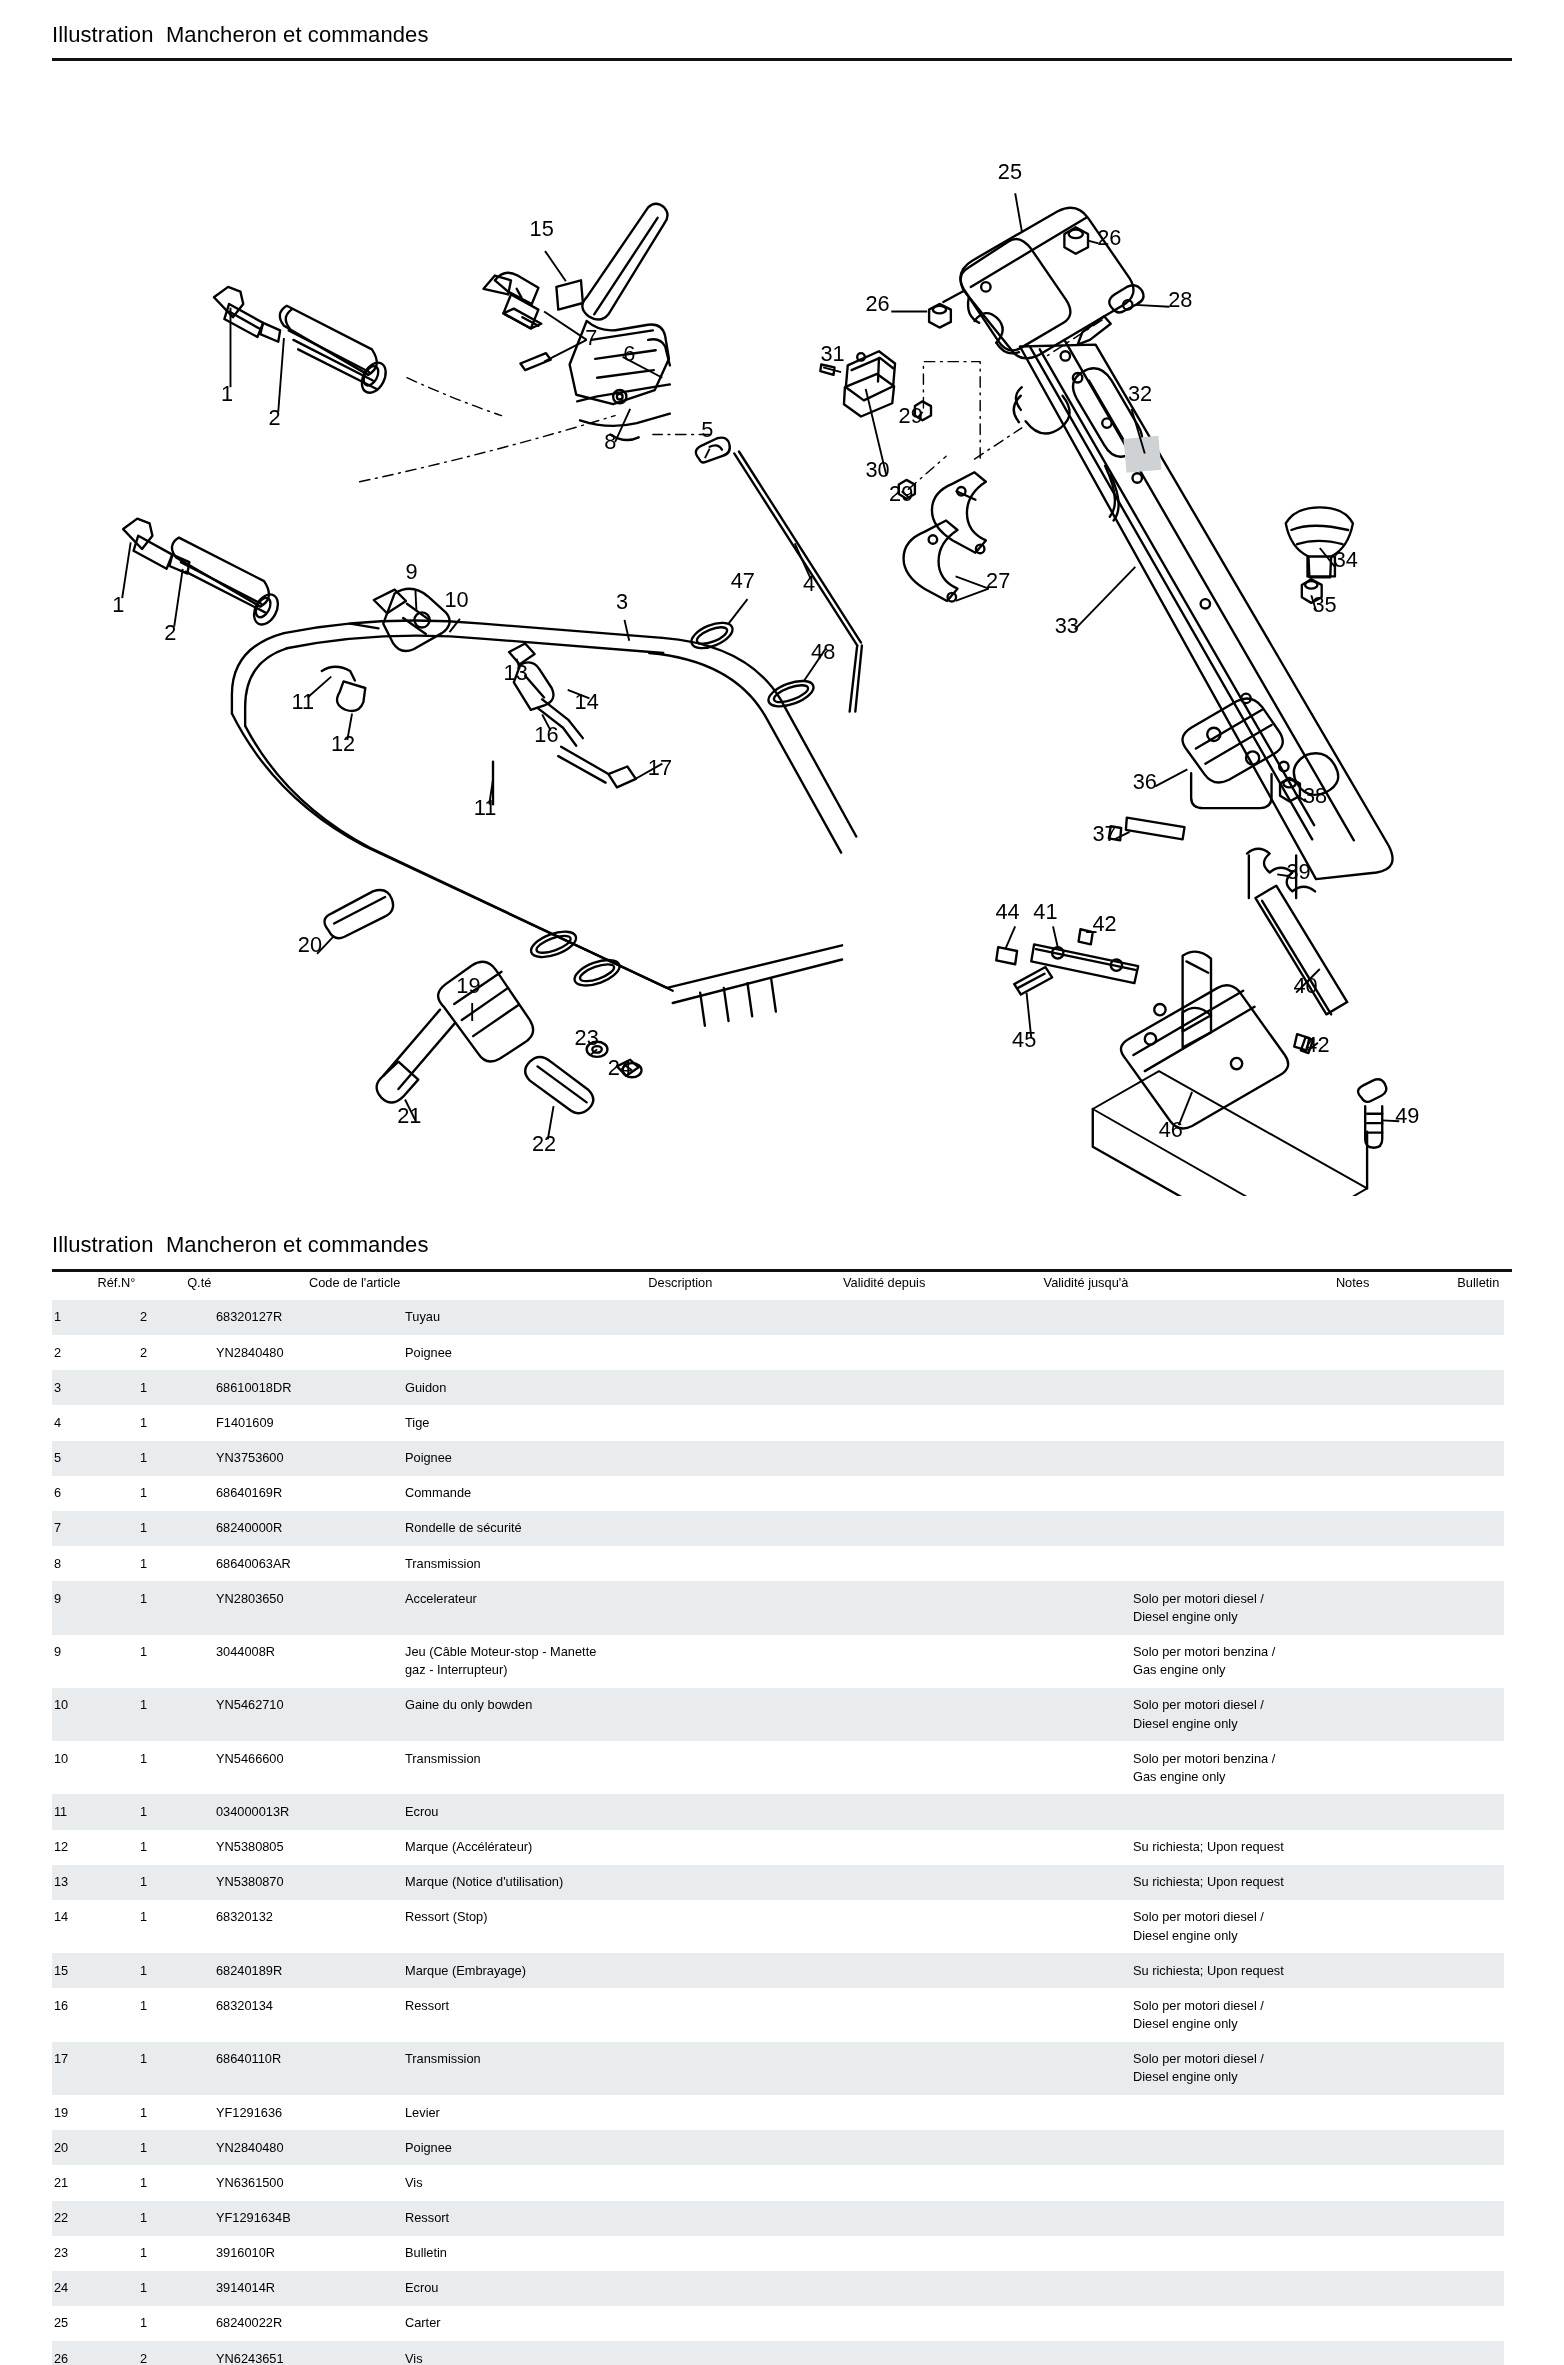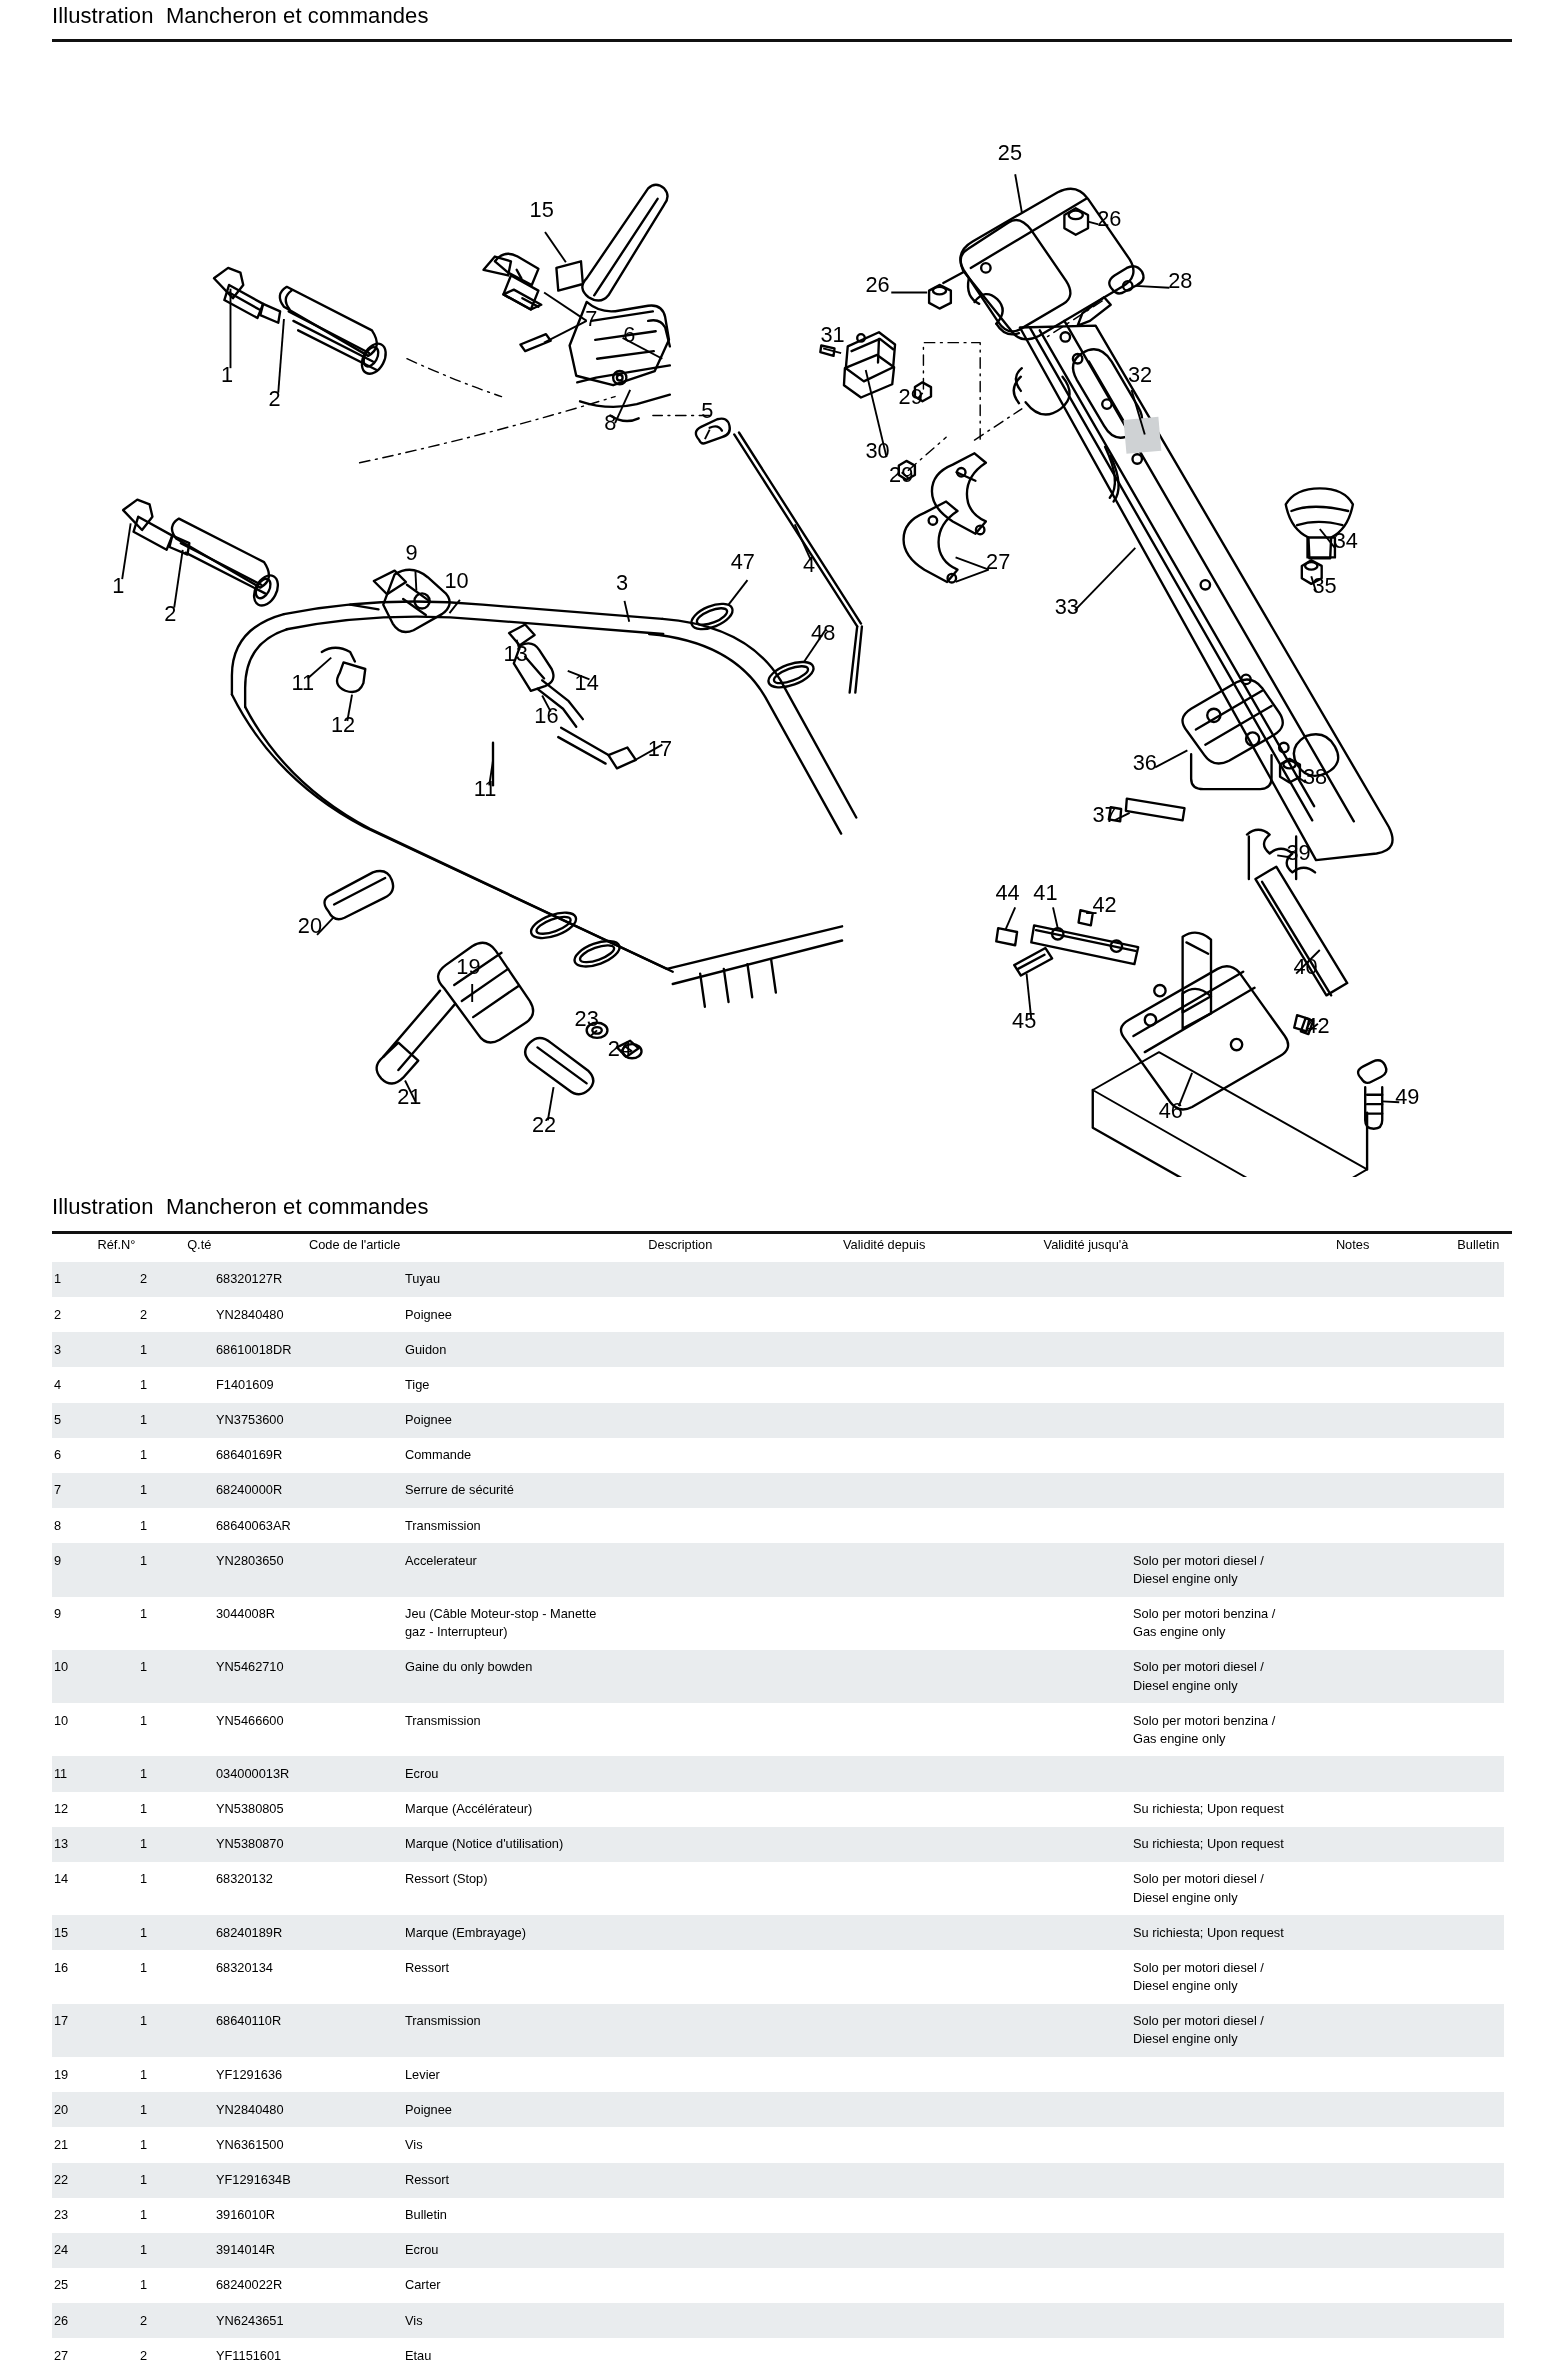--- a/index.html
+++ b/index.html
@@ -7,21 +7,21 @@
     margin: 0; padding: 0;
     background: #ffffff;
     font-family: "Liberation Sans", sans-serif;
   }
   body { width: 1564px; }
 
   .page { width: 1564px; padding: 0 0 19px 0; }
 
   
   .section-head {
-    padding: 3px 0 0 52px;
+    padding: 22px 0 0 52px;
   }
   .section-head .title {
     font-size: 22px;
     color: #000;
     letter-spacing: 0.1px;
     white-space: pre;
     font-weight: 400;
   }
   .rule {
     margin: 10.4px 52px 0 52px;
@@ -575,21 +575,21 @@
             <td><span class="cellwrap">Commande</span></td>
             <td><span class="cellwrap"></span></td>
             <td><span class="cellwrap"></span></td>
             <td><span class="cellwrap"></span></td>
             <td><span class="cellwrap"></span></td>
           </tr>
           <tr class="alt">
             <td><span class="cellwrap">7</span></td>
             <td><span class="cellwrap">1</span></td>
             <td><span class="cellwrap">68240000R</span></td>
-            <td><span class="cellwrap">Serrure de sécurité</span></td>
+            <td><span class="cellwrap">Rondelle de sécurité</span></td>
             <td><span class="cellwrap"></span></td>
             <td><span class="cellwrap"></span></td>
             <td><span class="cellwrap"></span></td>
             <td><span class="cellwrap"></span></td>
           </tr>
           <tr>
             <td><span class="cellwrap">8</span></td>
             <td><span class="cellwrap">1</span></td>
             <td><span class="cellwrap">68640063AR</span></td>
             <td><span class="cellwrap">Transmission</span></td>

